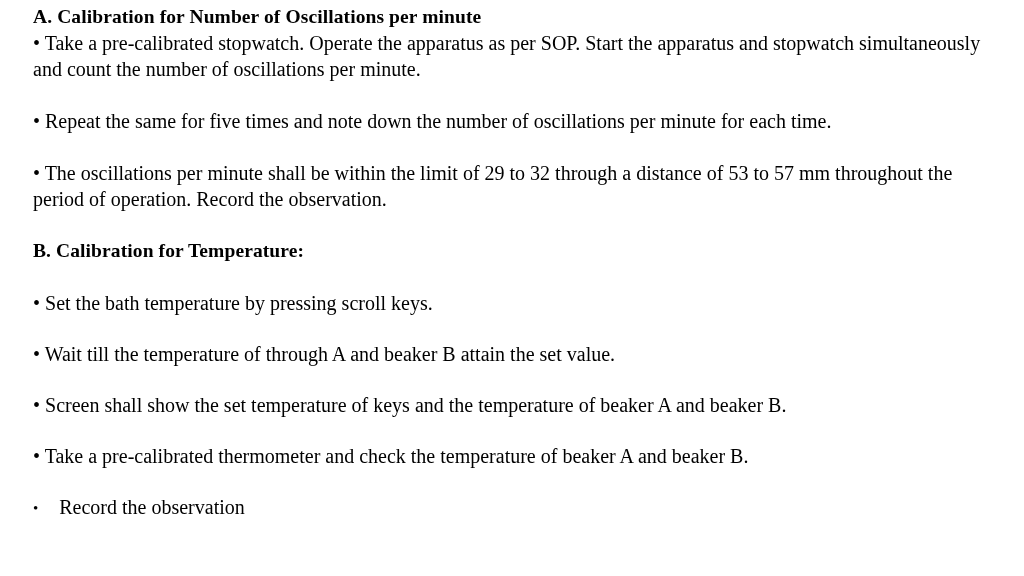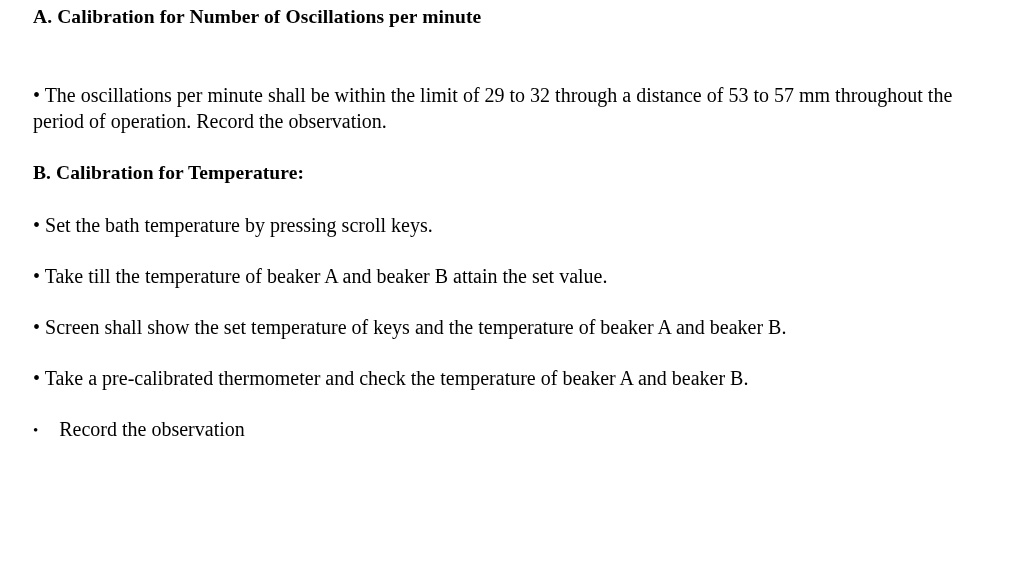--- a/index.html
+++ b/index.html
@@ -78,40 +78,42 @@
   }
 </style>
 </head>
 <body>
 
 <div class="page">
   <div class="content">
 
     <div class="heading">A. Calibration for Number of Oscillations per minute</div>
 
+    <p class="bullet-para"><span class="bullet">• </span><span class="btxt">Take a pre-calibrated stopwatch. Operate the apparatus as per SOP. Start the apparatus and stopwatch simultaneously and count the number of oscillations per minute.</span></p>
 
     <div class="gap">&nbsp;</div>
 
+    <p class="bullet-para"><span class="bullet">• </span><span class="btxt">Repeat the same for five times and note down the number of oscillations per minute for each time.</span></p>
 
     <div class="gap">&nbsp;</div>
 
     <p class="bullet-para"><span class="bullet">• </span><span class="btxt">The oscillations per minute shall be within the limit of 29 to 32 through a distance of 53 to 57 mm throughout the period of operation. Record the observation.</span></p>
 
     <div class="gap">&nbsp;</div>
 
     <div class="heading">B. Calibration for Temperature:</div>
 
 
     <div class="gap">&nbsp;</div>
 
     <p class="bullet-para"><span class="bullet">• </span><span class="btxt">Set the bath temperature by pressing scroll keys.</span></p>
 
     <div class="gap-sm">&nbsp;</div>
 
-    <p class="bullet-para"><span class="bullet">• </span><span class="btxt">Take till the temperature of beaker A and beaker B attain the set value.</span></p>
+    <p class="bullet-para"><span class="bullet">• </span><span class="btxt">Wait till the temperature of through A and beaker B attain the set value.</span></p>
 
     <div class="gap-sm">&nbsp;</div>
 
     <p class="bullet-para"><span class="bullet">• </span><span class="btxt">Screen shall show the set temperature of keys and the temperature of beaker A and beaker B.</span></p>
 
     <div class="gap-sm">&nbsp;</div>
 
     <p class="bullet-para"><span class="bullet">• </span><span class="btxt">Take a pre-calibrated thermometer and check the temperature of beaker A and beaker B.</span></p>
 
     <div class="gap-sm">&nbsp;</div>

